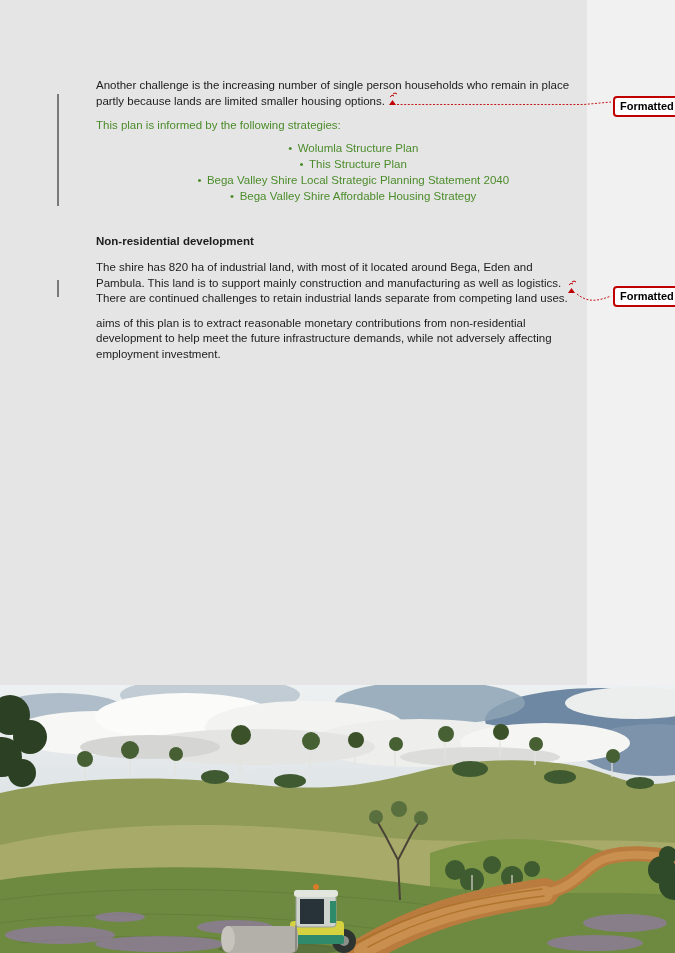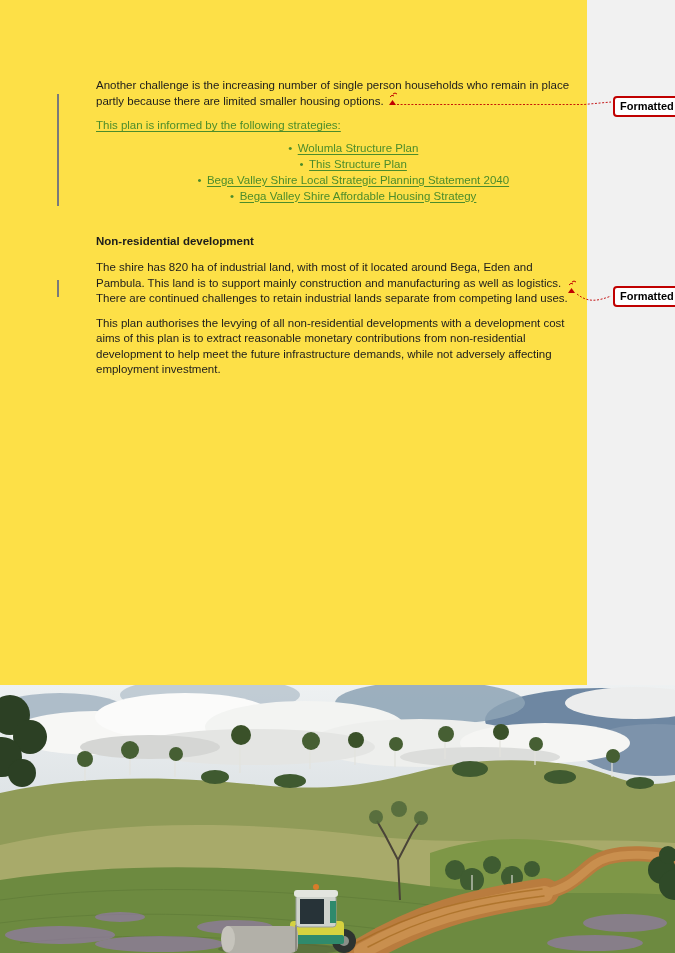--- a/index.html
+++ b/index.html
@@ -1,22 +1,22 @@
 <!DOCTYPE html>
 <html><head>
 <meta charset="utf-8">
 <style>
   html,body{margin:0;padding:0;background:#fff;}
-  .canvas{position:relative;width:675px;height:953px;background:#fde047;overflow:hidden;
+  .canvas{position:relative;width:675px;height:953px;background:#e5e5e5;overflow:hidden;
           font-family:"Liberation Sans",sans-serif;}
   .markup-panel{position:absolute;left:587px;top:0;width:88px;height:686px;background:#f1f1f1;z-index:0;}
   .doc-text{position:absolute;left:96px;top:78px;width:484px;color:#1c1c1c;
             font-size:11.5px;line-height:15.5px;z-index:2;}
   .line{white-space:nowrap;}
-  .ins{color:#4c8c2b;text-decoration:underline;text-underline-offset:2px;}
+  .ins{color:#4c8c2b;text-underline-offset:2px;}
   .ins-intro{margin-top:9px;}
   .ins-list{margin:6px 0 0 0;padding:0;list-style:none;}
   .ins-list li{padding-left:25px;line-height:16px;white-space:nowrap;text-align:center;}
   .ins-list .bullet{display:inline-block;width:15px;}
   .sec-heading{margin-top:30px;font-weight:bold;}
   .p2{margin-top:11px;} .p3{margin-top:3px;} .p4{margin-top:9px;}
   .change-bar{position:absolute;left:57px;width:2px;background:#7a7a7a;z-index:2;}
   .bar-1{top:94px;height:112px;} .bar-2{top:280px;height:17px;}
   .connector-overlay{position:absolute;left:0;top:0;width:675px;height:953px;z-index:3;pointer-events:none;}
   .callout{position:absolute;left:613px;width:95px;height:17px;background:#ffffff;
@@ -32,21 +32,21 @@
 
   <div class="markup-panel"></div>
 
   <div class="change-bar bar-1"></div>
   <div class="change-bar bar-2"></div>
 
   <div class="doc-text">
     <div>
       <div class="line">Another challenge is the increasing number of single person households who remain in place</div>
       <div class="line">
-        <span>partly because there are limited smaller housing options.</span>
+        <span>partly because lands are limited smaller housing options.</span>
       </div>
     </div>
     <div class="line ins ins-intro">This plan is informed by the following strategies:</div>
     <ul class="ins-list">
       <li class="ins">
         <span class="bullet">•</span><span>Wolumla Structure Plan</span>
       </li>
       <li class="ins">
         <span class="bullet">•</span><span>This Structure Plan</span>
       </li>
@@ -57,21 +57,20 @@
         <span class="bullet">•</span><span>Bega Valley Shire Affordable Housing Strategy</span>
       </li>
     </ul>
     <div class="line sec-heading">Non-residential development</div>
     <div class="p2">
       <div class="line">The shire has 820 ha of industrial land, with most of it located around Bega, Eden and</div>
       <div class="line">Pambula. This land is to support mainly construction and manufacturing as well as logistics.</div>
       <div class="line">There are continued challenges to retain industrial lands separate from competing land uses.</div>
     </div>
     <div class="p4">
-      <div class="line">This plan authorises the levying of all non-residential developments with a development cost</div>
       <div class="line">aims of this plan is to extract reasonable monetary contributions from non-residential</div>
       <div class="line">development to help meet the future infrastructure demands, while not adversely affecting</div>
       <div class="line">employment investment.</div>
     </div>
   </div>
 
   <svg class="connector-overlay" viewBox="0 0 675 953">
     <g>
       <polygon points="389,105 392.5,100 396,105" fill="#c00000"></polygon>
       <path d="M390,97 q2,-3 4,-1 M393,94 q2,-2 4,0" stroke="#c00000" stroke-width="1" fill="none"></path>

